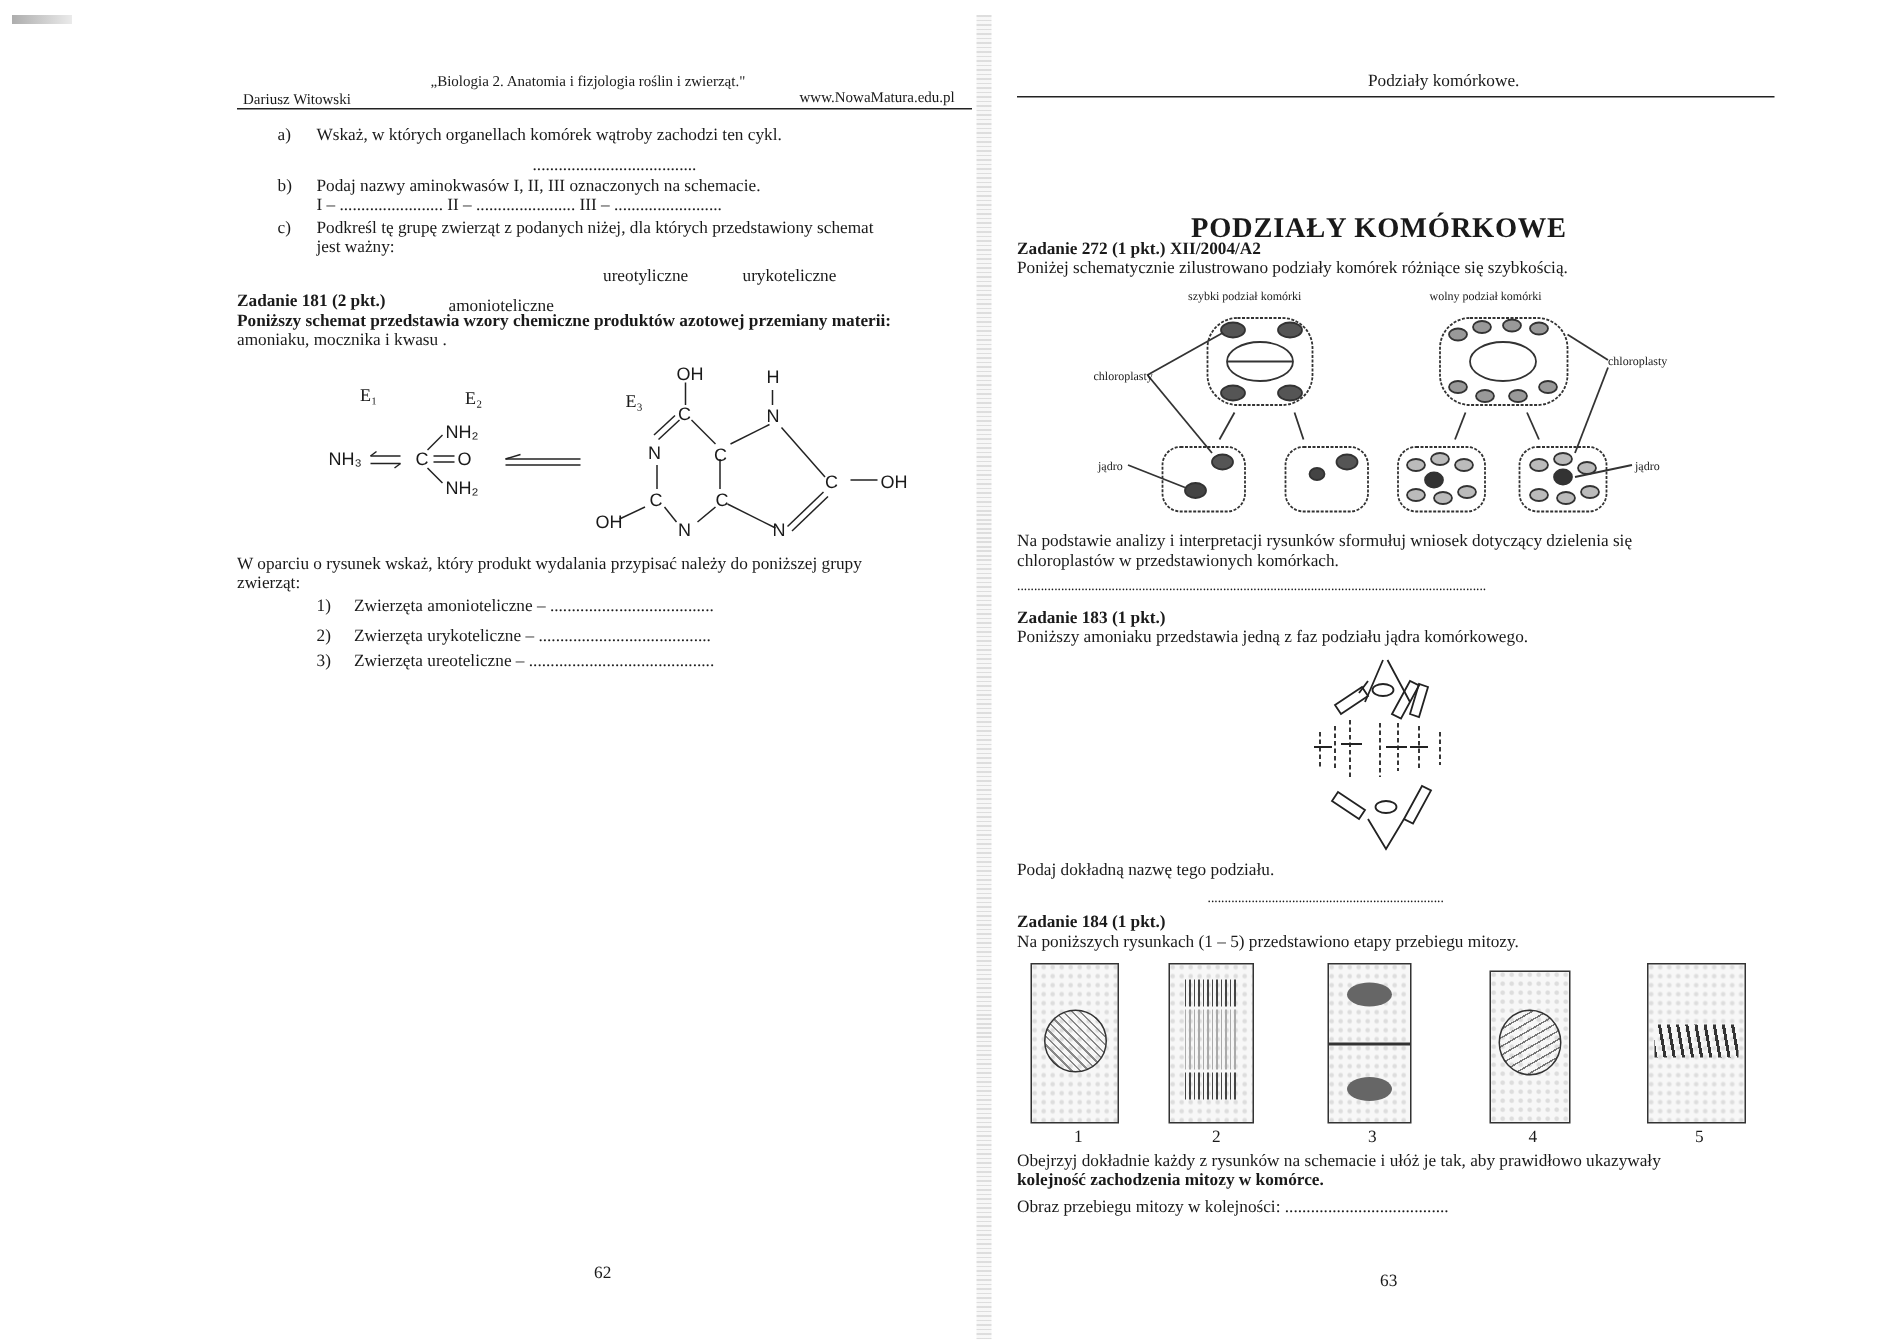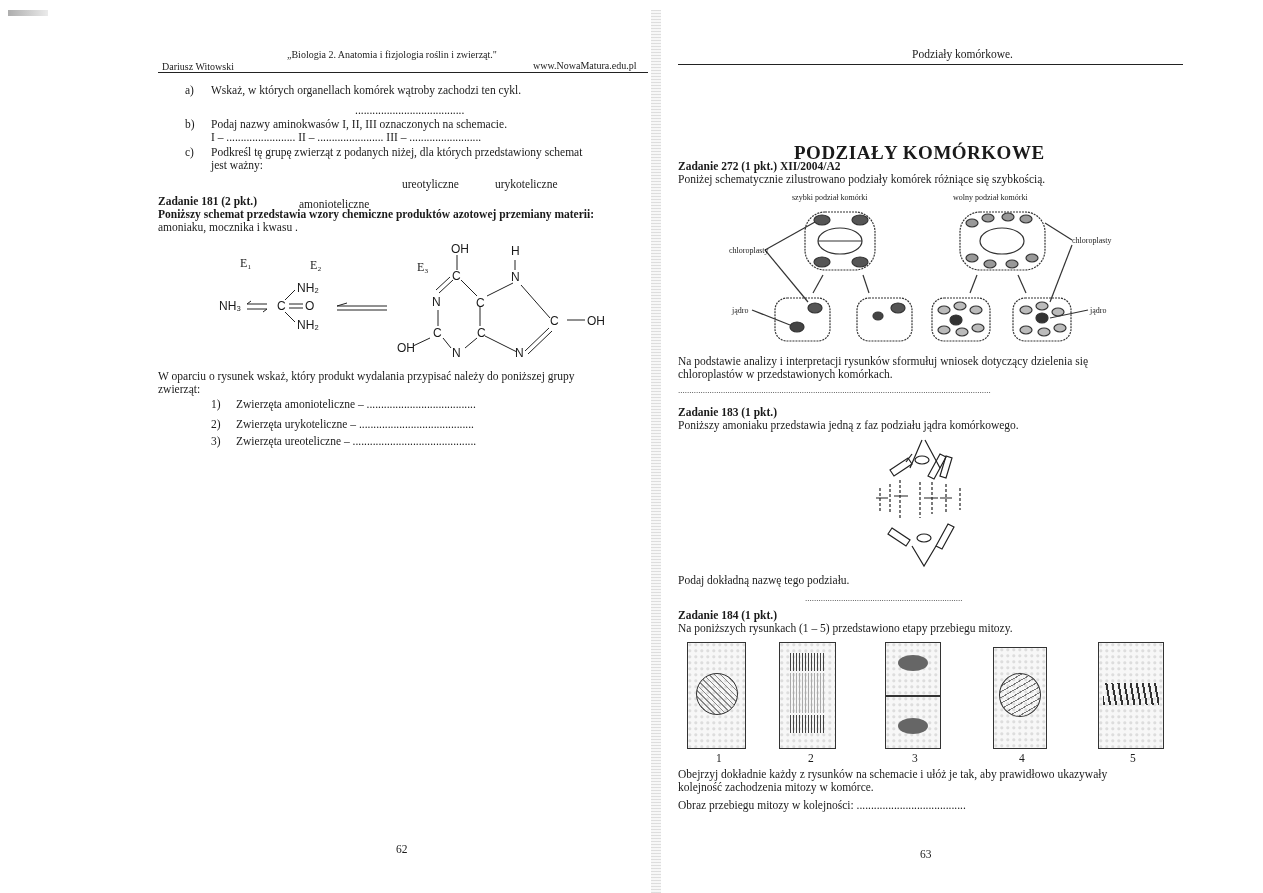--- a/index.html
+++ b/index.html
@@ -270,17 +270,17 @@
       <div style="position:absolute;left:4px;top:40px;width:56px;height:22px;background:repeating-linear-gradient(80deg,#333 0 2px,transparent 2px 6px);"></div>
     </div>
   </div>
   <div class="abs t" style="left:716px;top:752px;">1</div>
   <div class="abs t" style="left:808px;top:752px;">2</div>
   <div class="abs t" style="left:912px;top:752px;">3</div>
   <div class="abs t" style="left:1019px;top:752px;">4</div>
   <div class="abs t" style="left:1130px;top:752px;">5</div>
 
   <div class="abs t" style="left:678px;top:768px;">Obejrzyj dokładnie każdy z rysunków na schemacie i ułóż je tak, aby prawidłowo ukazywały</div>
-  <div class="abs t" style="left:678px;top:781px;">kolejność zachodzenia mitozy w komórce.</div>
+  <div class="abs t" style="left:678px;top:781px;font-weight:bold;">kolejność zachodzenia mitozy w komórce.</div>
   <div class="abs t" style="left:678px;top:799px;">Obraz przebiegu mitozy w kolejności: ......................................</div>
 
   <div class="abs t" style="left:920px;top:848px;">63</div>
 </div>
 
 </body></html>

